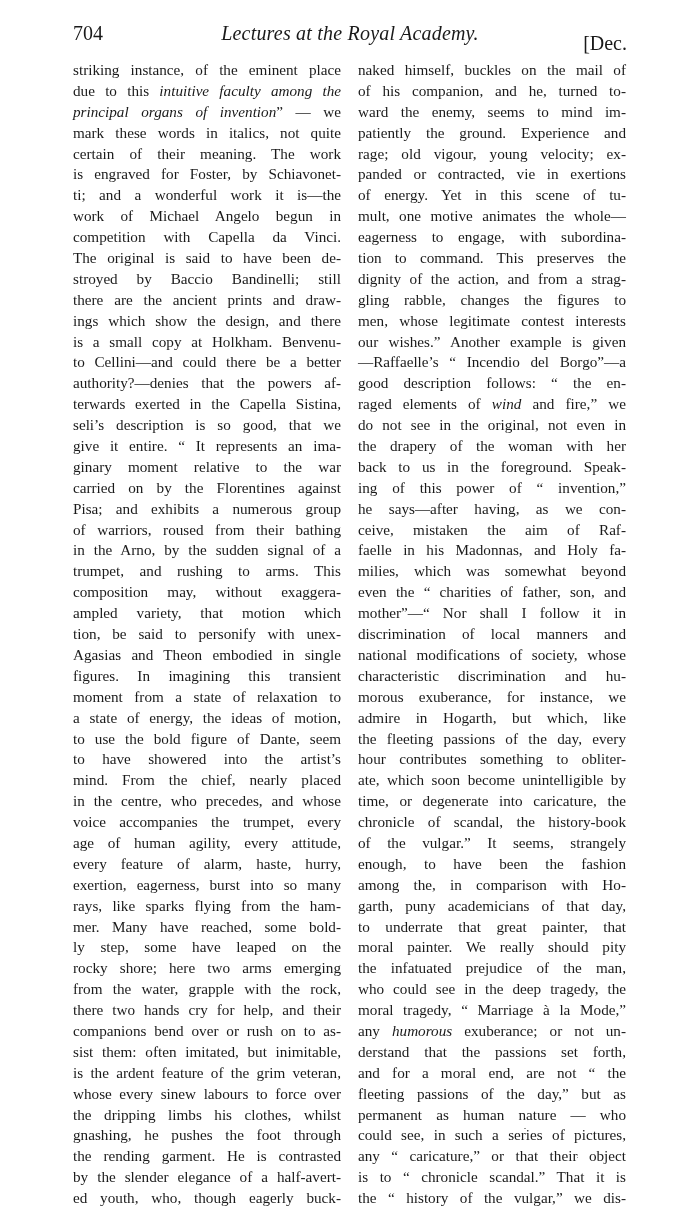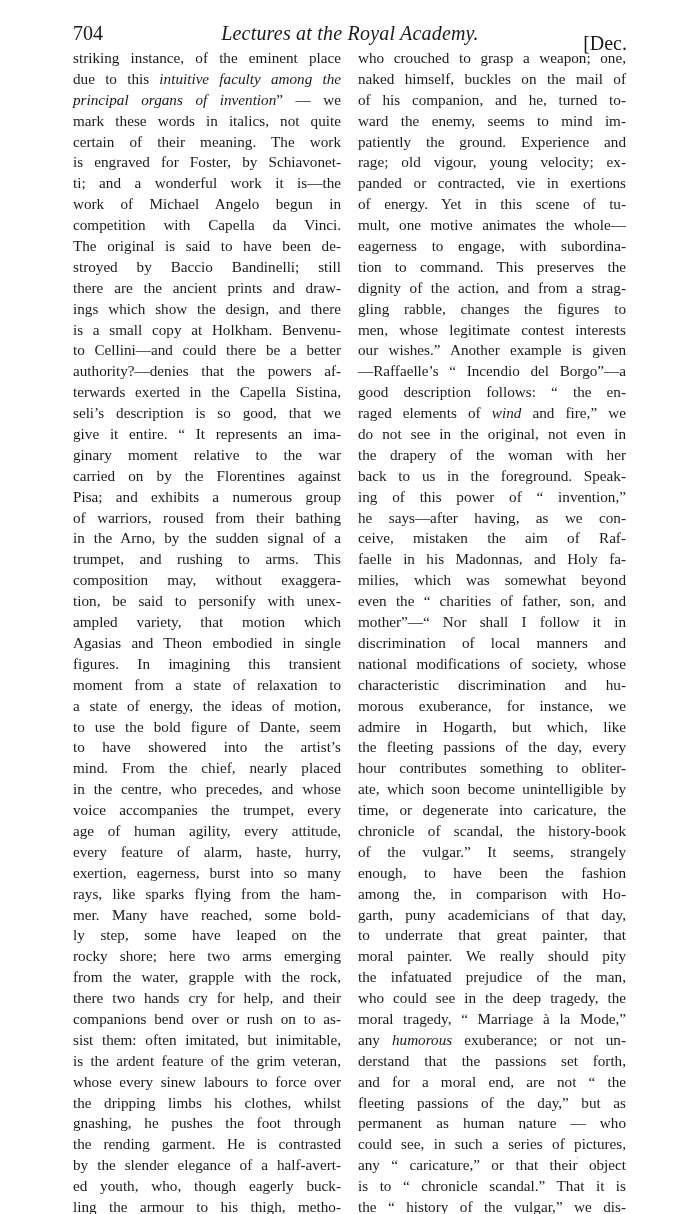--- a/index.html
+++ b/index.html
@@ -42,21 +42,21 @@
       letter-spacing: 0.2px;
     }
     .running-date {
       position: absolute;
       right: 0;
       top: 10px;
       text-align: right;
     }
     .columns {
       position: relative;
-      margin-top: 4px;
+      margin-top: 16px;
       height: 1060px;
     }
     .col {
       position: absolute;
       top: 0;
       width: 268px;
       font-size: 15.2px;
       line-height: 20.9px;
     }
     .col-left { left: 0; }
@@ -108,22 +108,22 @@
         <span class="line">terwards exerted in the Capella Sistina,</span>
         <span class="line">seli’s description is so good, that we</span>
         <span class="line">give it entire.  “ It represents an ima-</span>
         <span class="line">ginary moment relative to the war</span>
         <span class="line">carried on by the Florentines against</span>
         <span class="line">Pisa; and exhibits a numerous group</span>
         <span class="line">of warriors, roused from their bathing</span>
         <span class="line">in the Arno, by the sudden signal of a</span>
         <span class="line">trumpet, and rushing to arms.  This</span>
         <span class="line">composition may, without exaggera-</span>
+        <span class="line">ampled variety, that motion which</span>
         <span class="line">tion, be said to personify with unex-</span>
-        <span class="line">ampled variety, that motion which</span>
         <span class="line">Agasias and Theon embodied in single</span>
         <span class="line">figures.  In imagining this transient</span>
         <span class="line">moment from a state of relaxation to</span>
         <span class="line">a state of energy, the ideas of motion,</span>
         <span class="line">to use the bold figure of Dante, seem</span>
         <span class="line">to have showered into the artist’s</span>
         <span class="line">mind.  From the chief, nearly placed</span>
         <span class="line">in the centre, who precedes, and whose</span>
         <span class="line">voice accompanies the trumpet, every</span>
         <span class="line">age of human agility, every attitude,</span>
@@ -140,21 +140,20 @@
         <span class="line">is the ardent feature of the grim veteran,</span>
         <span class="line">whose every sinew labours to force over</span>
         <span class="line">the dripping limbs his clothes, whilst</span>
         <span class="line">gnashing, he pushes the foot through</span>
         <span class="line">the rending garment.  He is contrasted</span>
         <span class="line">by the slender elegance of a half-avert-</span>
         <span class="line">ed youth, who, though eagerly buck-</span>
         <span class="line">ling the armour to his thigh, metho-</span>
       </div>
     <div class="col col-right" id="col-right">
-        <span class="line">who crouched to grasp a weapon; one,</span>
         <span class="line">naked himself, buckles on the mail of</span>
         <span class="line">of his companion, and he, turned to-</span>
         <span class="line">ward the enemy, seems to mind im-</span>
         <span class="line">patiently the ground.  Experience and</span>
         <span class="line">rage; old vigour, young velocity; ex-</span>
         <span class="line">panded or contracted, vie in exertions</span>
         <span class="line">of energy.  Yet in this scene of tu-</span>
         <span class="line">mult, one motive animates the whole—</span>
         <span class="line">eagerness to engage, with subordina-</span>
         <span class="line">tion to command.  This preserves the</span>

